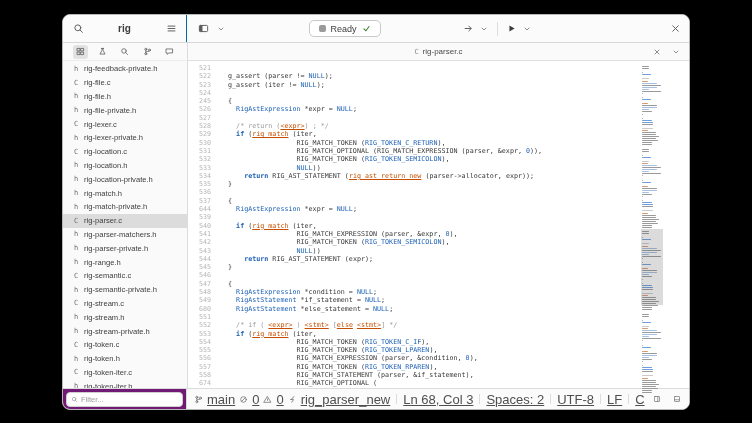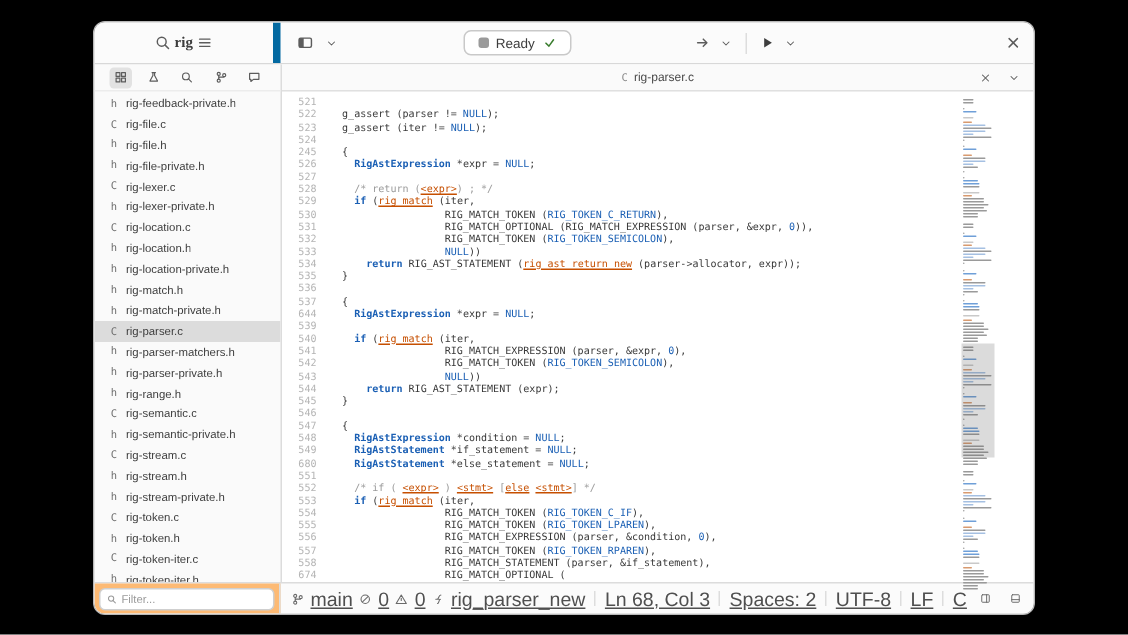--- a/index.html
+++ b/index.html
@@ -4,22 +4,22 @@
 <style>
   html,body{margin:0;padding:0;}
   body{width:752px;height:423px;background:#000;overflow:hidden;
        font-family:"Liberation Sans",sans-serif;position:relative;}
   .window{position:absolute;left:62px;top:14px;width:628px;height:396px;background:#fff;
           border-radius:8px;overflow:hidden;display:flex;flex-direction:column;
           box-shadow:0 3px 14px rgba(0,0,0,.65);border:1px solid #b8b8b8;box-sizing:border-box;}
   
   .headerbar{flex:0 0 27px;background:#fbfbfb;border-bottom:1px solid #d8d8d8;
              display:flex;align-items:center;}
-  .hb-left{width:124px;flex:0 0 124px;height:100%;box-sizing:border-box;border-right:5px solid #0369a1;
-           display:flex;align-items:center;justify-content:center;padding:0 7px;font-family:Liberation Serif, serif;}
+  .hb-left{width:124px;flex:0 0 124px;height:100%;box-sizing:border-box;border-right:1px solid #0369a1;
+           display:flex;align-items:center;justify-content:space-between;padding:0 7px;}
   .project-title{font-size:10px;font-weight:bold;color:#3d3d3d;}
   .icon-btn{background:none;border:none;padding:0;width:16px;height:16px;display:flex;
             align-items:center;justify-content:center;cursor:pointer;color:#5c5c5c;}
   .icon-btn svg{width:11px;height:11px;stroke:#5c5c5c;fill:none;stroke-width:1.4;stroke-linecap:round;stroke-linejoin:round;}
   .icon-btn.small svg{width:8px;height:8px;}
   .hb-group{display:flex;align-items:center;gap:2px;margin-left:8px;}
   .flex1{flex:1;}
   .ready-pill{display:flex;align-items:center;gap:5px;height:17px;padding:0 9px;background:#fff;
               border:1px solid #c9c9c9;border-radius:5px;font-size:9px;color:#3d3d3d;cursor:pointer;}
   .ready-pill svg{width:9px;height:9px;stroke:#3a7d2e;fill:none;stroke-width:1.8;stroke-linecap:round;}
@@ -51,33 +51,33 @@
   .tab-actions{margin-left:auto;display:flex;align-items:center;gap:3px;padding-right:5px;z-index:2;}
   .code-area{flex:1;display:flex;min-height:0;}
   .gutter{flex:0 0 28px;width:28px;text-align:right;padding:3px 5px 0 0;box-sizing:border-box;
           font-family:"DejaVu Sans Mono",monospace;font-size:6.7px;line-height:8.3px;color:#b4b4b4;}
   .ln{height:8.3px;}
   .code{flex:1;padding:3px 0 0 4px;font-family:"DejaVu Sans Mono",monospace;font-size:6.7px;
         line-height:8.3px;white-space:pre;overflow:hidden;cursor:text;}
   .cl{height:8.3px;}
   .pl{color:#383838;}
   .kw{color:#1a5fb4;font-weight:bold;}
-  .ty{color:#1a5fb4;font-weight:bold;text-align:right;}
+  .ty{color:#1a5fb4;font-weight:normal;text-align:right;}
   .ct{color:#1a5fb4;}
   .fn{color:#c64f00;text-decoration:underline;}
   .cm{color:#9a9a9a;}
   .cmu{color:#c64f00;text-decoration:underline;}
   .minimap{flex:0 0 22px;width:22px;position:relative;padding-top:3px;box-sizing:border-box;}
   .mml{height:1px;margin:0 0 1.07px 1px;border-radius:0.5px;}
   .mm-view{position:absolute;left:0;right:0;top:168px;height:76px;background:rgba(90,90,90,.22);}
   .right-strip{flex:0 0 26px;background:#fff;}
   
   .bottombar{flex:0 0 20px;display:flex;align-items:stretch;border-top:1px solid #dcdcdc;background:#fbfbfb;}
   .filter-cell{flex:0 0 124px;width:124px;box-sizing:border-box;border-right:1px solid #dcdcdc;
-               background:#fdba74;display:flex;align-items:center;padding:0 3px;}
+               background:#701a75;display:flex;align-items:center;padding:0 3px;}
   .filter-input{flex:1;height:13px;border:1px solid #cfcfcf;border-radius:4px;background:#fff;
                 display:flex;align-items:center;gap:3px;padding:0 4px;font-size:7.5px;color:#9a9a9a;}
   .filter-input svg{width:7px;height:7px;stroke:#9a9a9a;fill:none;stroke-width:1.6;stroke-linecap:round;}
   .statusbar{flex:1;display:flex;align-items:center;gap:4px;padding:0 7px;font-size:13px;color:#4f4f4f;text-decoration:underline;}
   .statusbar svg{width:9px;height:9px;stroke:#6a6a6a;fill:none;stroke-width:1.3;stroke-linecap:round;stroke-linejoin:round;}
   .sb-sep{width:1px;height:10px;background:#ddd;margin:0 2px;}
   .sb-right{margin-left:auto;display:flex;align-items:center;gap:4px;}
   .sb-item{white-space:nowrap;}
 </style>
 </head>

